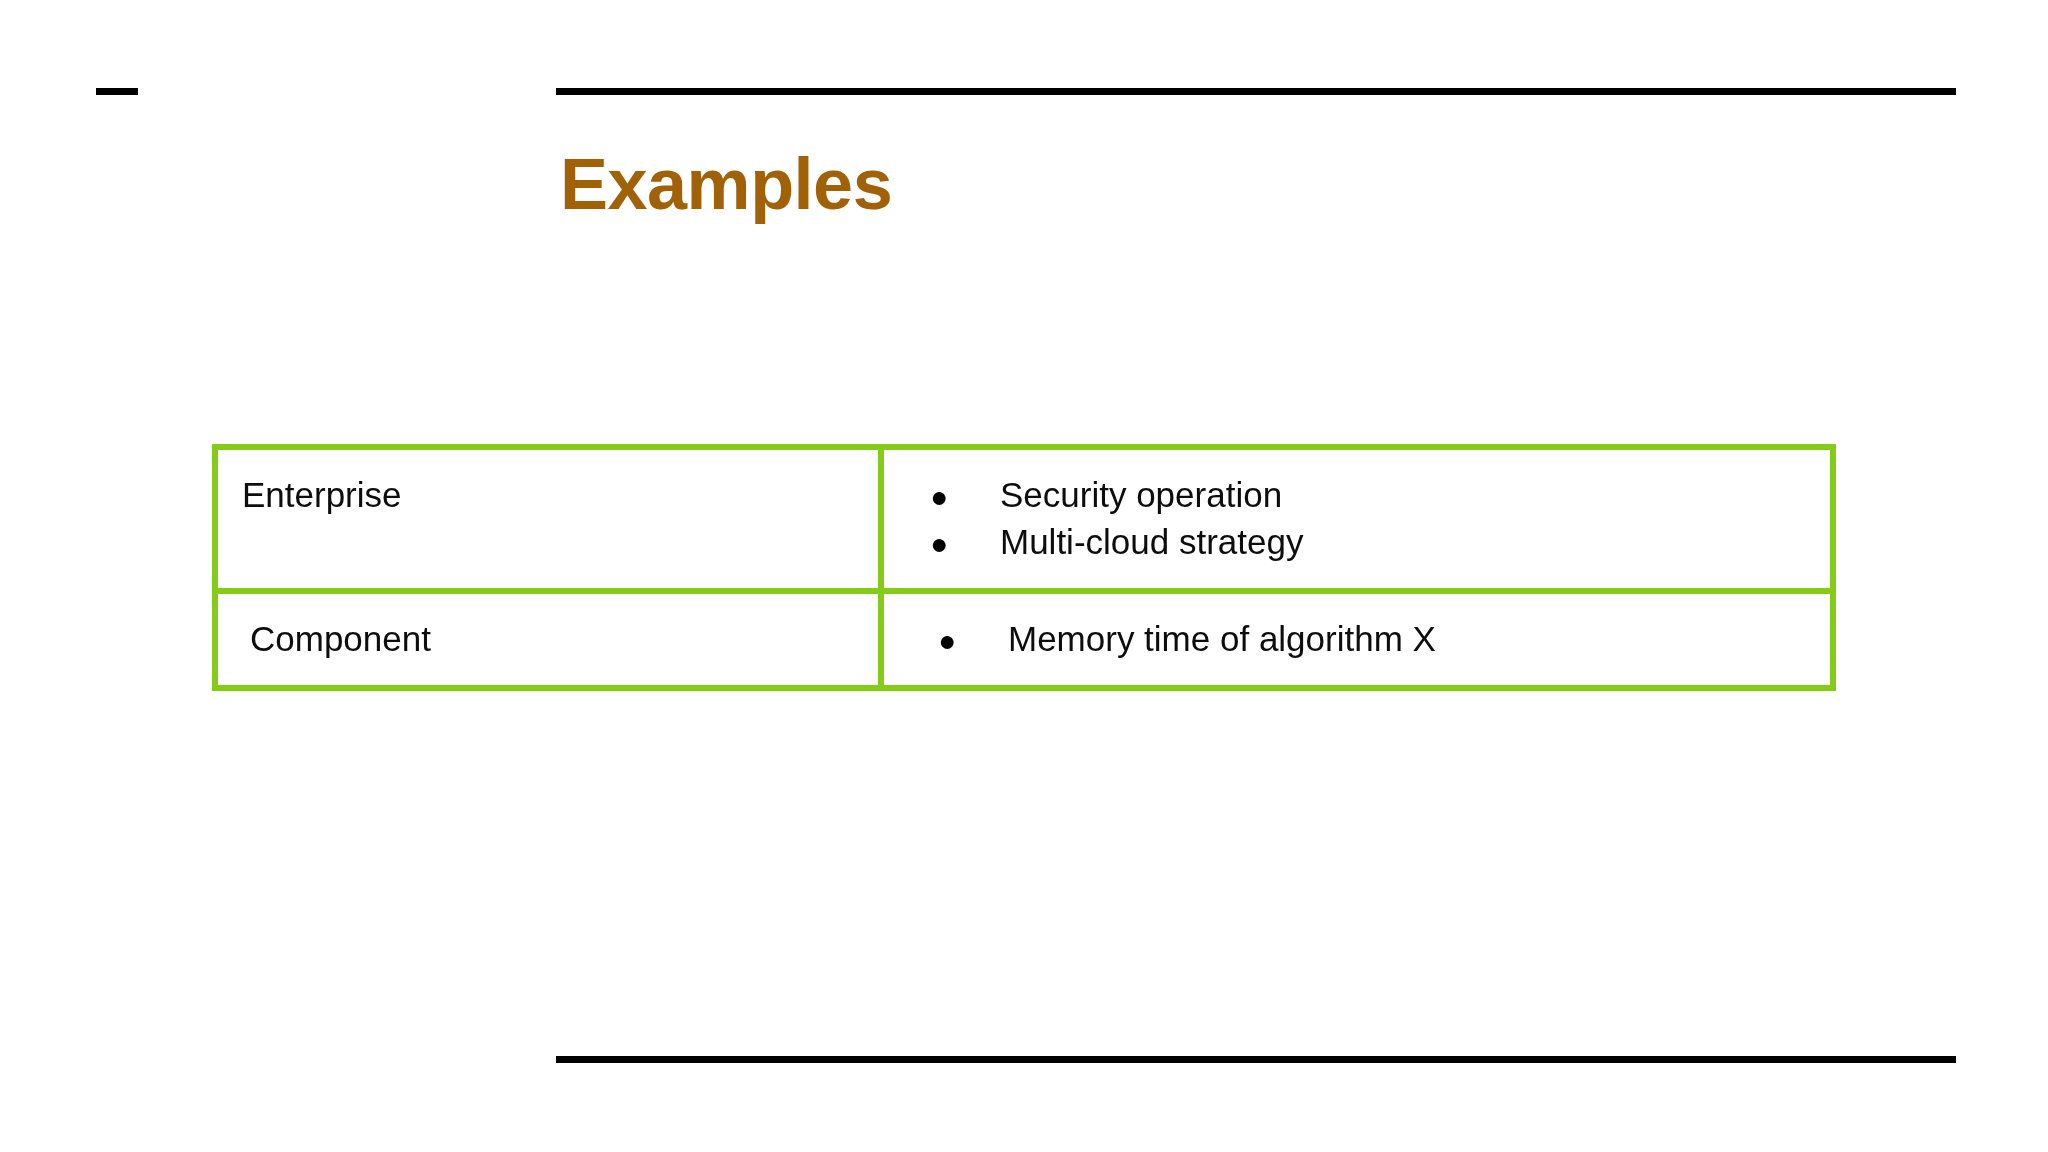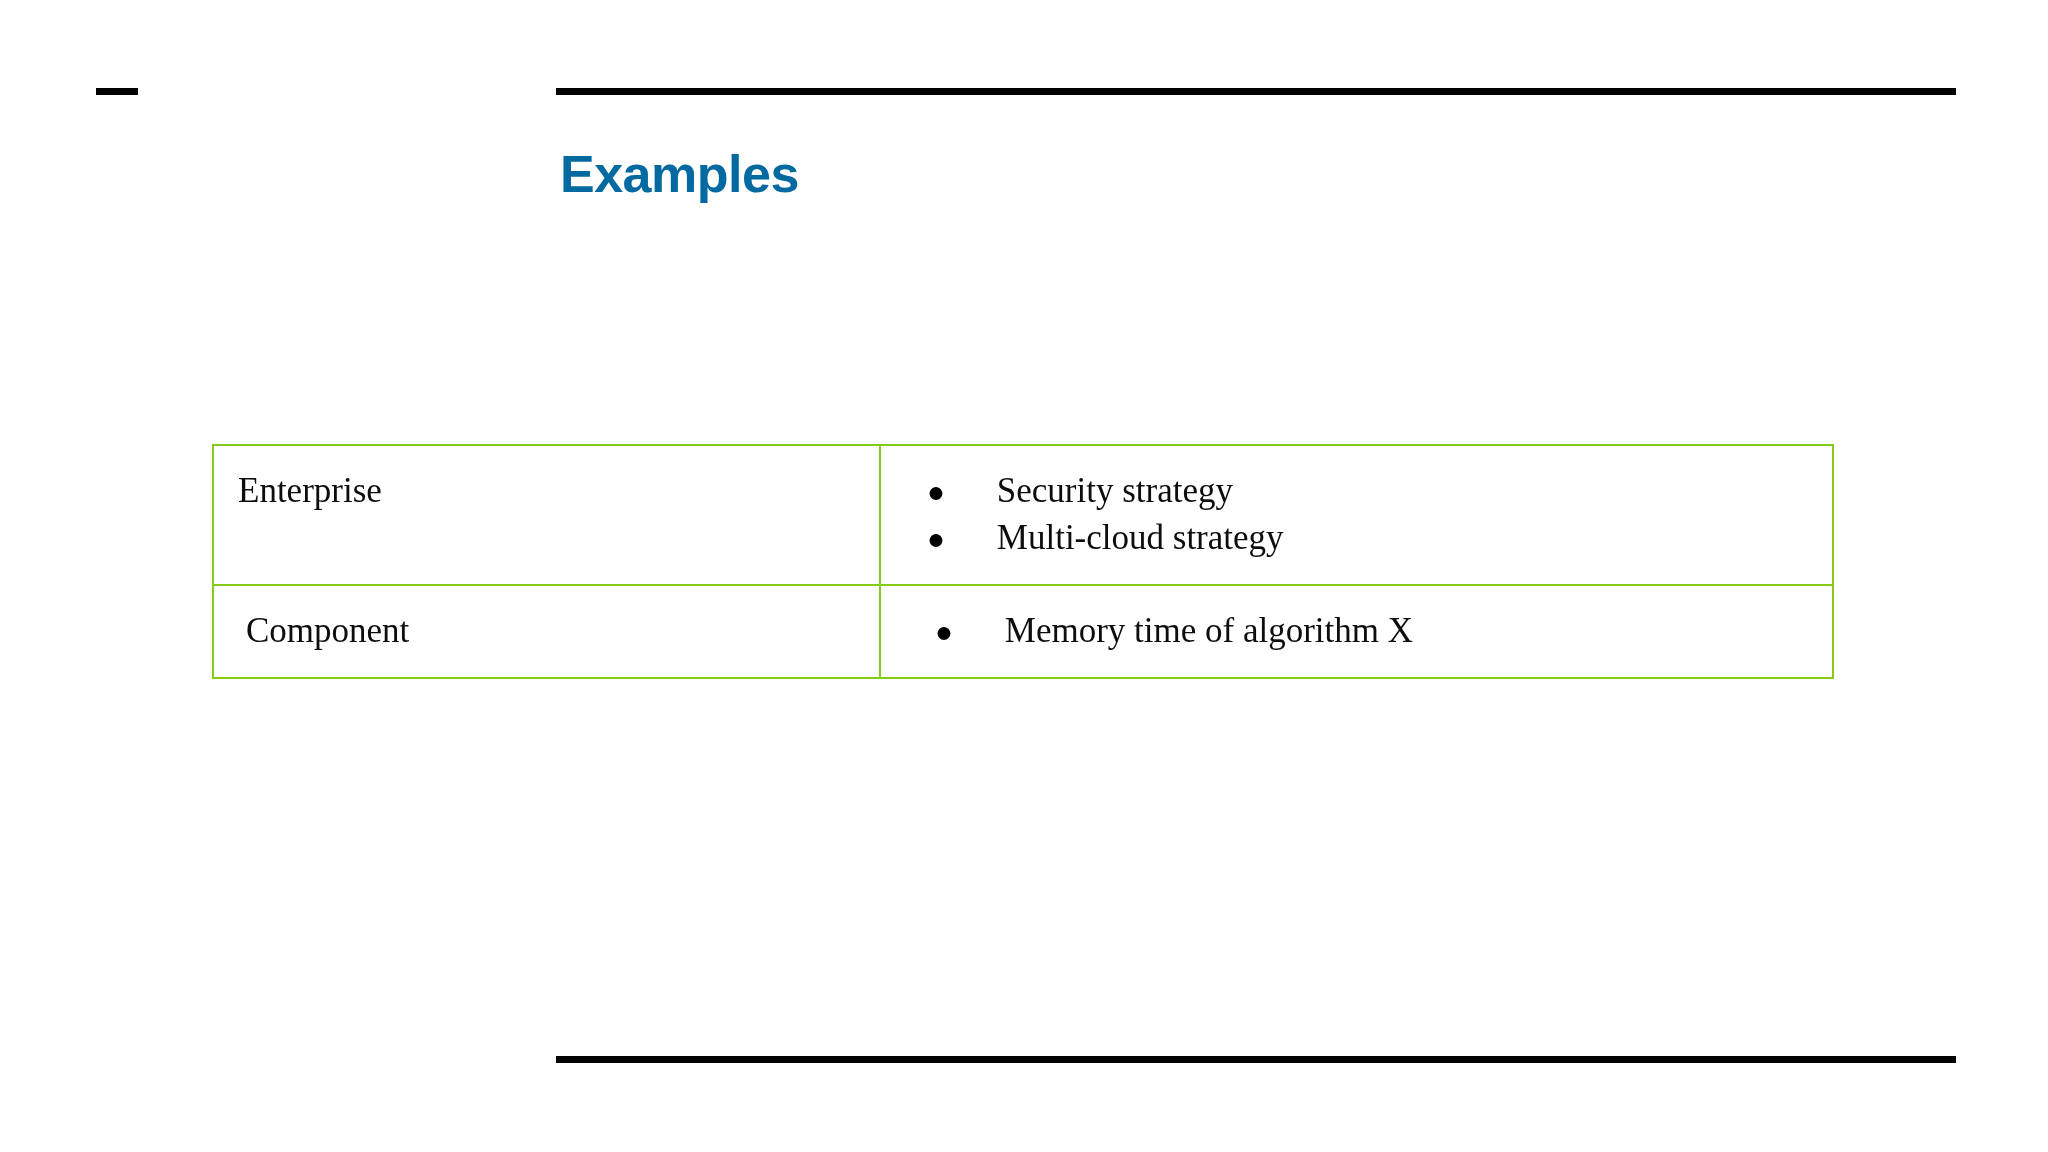--- a/index.html
+++ b/index.html
@@ -50,43 +50,42 @@
     width: 1400px;
     height: 7px;
     background: #000000;
   }
 
   
   .page-title {
     position: absolute;
     left: 560px;
     top: 148px;
-    font-size: 52px;
+    font-size: 72px;
     font-weight: 700;
     line-height: 1.0;
-    color: #0369a1;
+    color: #a16207;
     letter-spacing: -0.5px;
     white-space: nowrap;
     text-align: center;
   }
 
   
   .examples-table {
     position: absolute;
     left: 212px;
     top: 444px;
     width: 1622px;
     border-collapse: collapse;
     table-layout: fixed;
   }
   .examples-table td {
-    border: 2px solid #84cc16;
+    border: 6px solid #84cc16;
     vertical-align: top;
     padding: 0;
-    font-family: Liberation Serif, serif;
   }
   .col-label {
     width: 666px;
   }
   .col-items {
     width: 952px;
   }
 
   .label-cell-inner {
     padding: 22px 0 22px 24px;
@@ -148,21 +147,21 @@
 
       <tr class="row-enterprise">
         <td>
           <div class="label-cell-inner">Enterprise</div>
         </td>
         <td>
           <div class="items-cell-inner">
             <ul class="bullet-list">
               <li>
                 <span class="bullet-dot">●</span>
-                <span class="bullet-text">Security strategy</span>
+                <span class="bullet-text">Security operation</span>
               </li>
               <li>
                 <span class="bullet-dot">●</span>
                 <span class="bullet-text">Multi-cloud strategy</span>
               </li>
             </ul>
           </div>
         </td>
       </tr>
 

